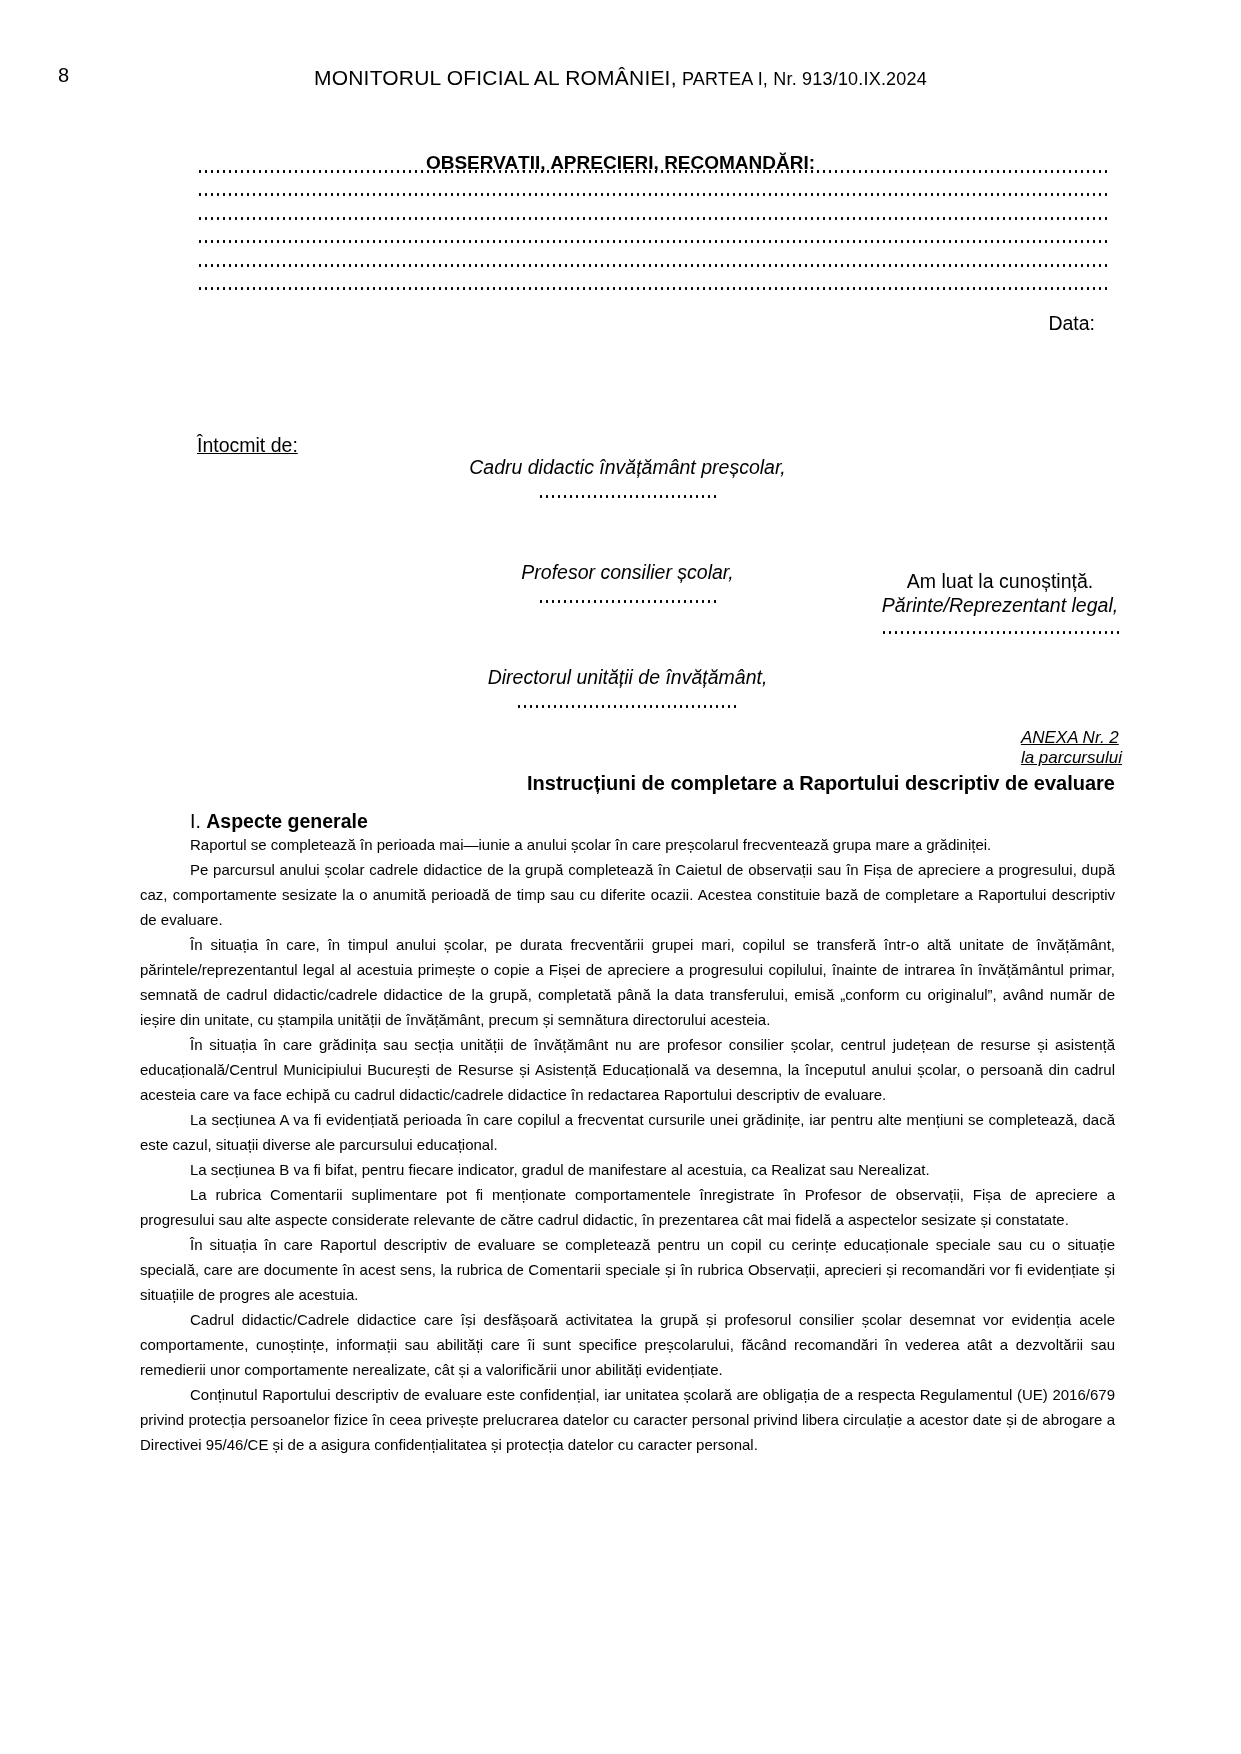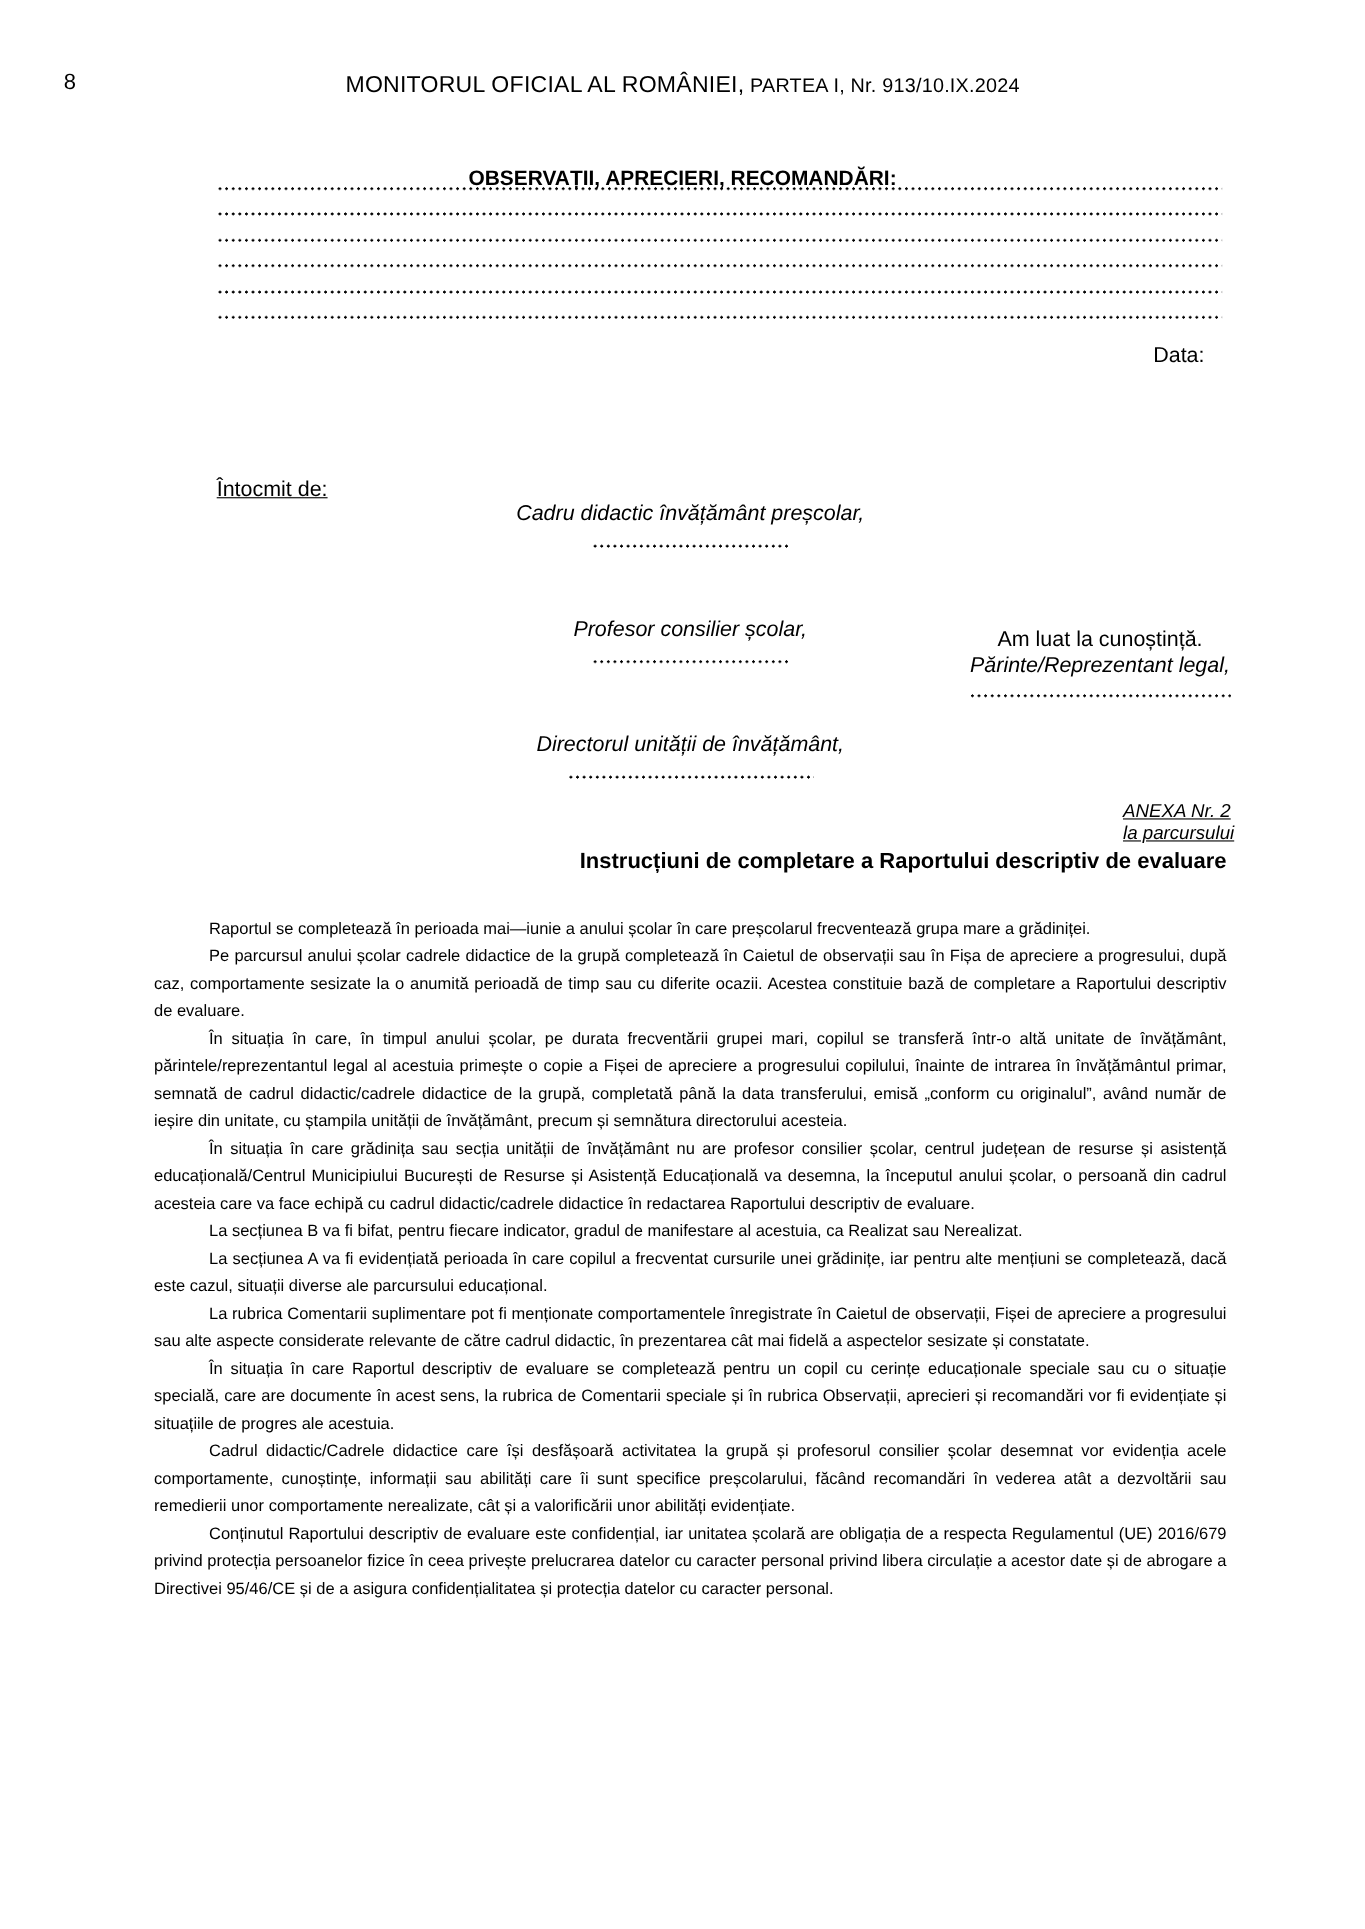--- a/index.html
+++ b/index.html
@@ -146,27 +146,31 @@
     <div class="dots w238"></div>
   </div>
 
   <div class="anexa-block">
     <div>ANEXA Nr. 2</div>
     <div>la parcursului</div>
   </div>
 
   <div class="instr-title">Instrucțiuni de completare a Raportului descriptiv de evaluare</div>
 
+  <div class="section-heading">
+    <span class="sec-num">I.</span>
+    <span class="sec-title">Aspecte generale</span>
+  </div>
 
   <div class="body-text">
     <p>Raportul se completează în perioada mai—iunie a anului școlar în care preșcolarul frecventează grupa mare a grădiniței.</p>
     <p>Pe parcursul anului școlar cadrele didactice de la grupă completează în Caietul de observații sau în Fișa de apreciere a progresului, după caz, comportamente sesizate la o anumită perioadă de timp sau cu diferite ocazii. Acestea constituie bază de completare a Raportului descriptiv de evaluare.</p>
     <p>În situația în care, în timpul anului școlar, pe durata frecventării grupei mari, copilul se transferă într-o altă unitate de învățământ, părintele/reprezentantul legal al acestuia primește o copie a Fișei de apreciere a progresului copilului, înainte de intrarea în învățământul primar, semnată de cadrul didactic/cadrele didactice de la grupă, completată până la data transferului, emisă „conform cu originalul”, având număr de ieșire din unitate, cu ștampila unității de învățământ, precum și semnătura directorului acesteia.</p>
     <p>În situația în care grădinița sau secția unității de învățământ nu are profesor consilier școlar, centrul județean de resurse și asistență educațională/Centrul Municipiului București de Resurse și Asistență Educațională va desemna, la începutul anului școlar, o persoană din cadrul acesteia care va face echipă cu cadrul didactic/cadrele didactice în redactarea Raportului descriptiv de evaluare.</p>
+    <p>La secțiunea A va fi evidențiată perioada în care copilul a frecventat cursurile unei grădinițe, iar pentru alte mențiuni se completează, dacă este cazul, situații diverse ale parcursului educațional.</p>
     <p>La secțiunea B va fi bifat, pentru fiecare indicator, gradul de manifestare al acestuia, ca Realizat sau Nerealizat.</p>
-    <p>La secțiunea A va fi evidențiată perioada în care copilul a frecventat cursurile unei grădinițe, iar pentru alte mențiuni se completează, dacă este cazul, situații diverse ale parcursului educațional.</p>
-    <p>La rubrica Comentarii suplimentare pot fi menționate comportamentele înregistrate în Caietul de observații, Fișei de apreciere a progresului sau alte aspecte considerate relevante de către cadrul didactic, în prezentarea cât mai fidelă a aspectelor sesizate și constatate.</p>
+    <p>La rubrica Comentarii suplimentare pot fi menționate comportamentele înregistrate în Profesor de observații, Fișa de apreciere a progresului sau alte aspecte considerate relevante de către cadrul didactic, în prezentarea cât mai fidelă a aspectelor sesizate și constatate.</p>
     <p>În situația în care Raportul descriptiv de evaluare se completează pentru un copil cu cerințe educaționale speciale sau cu o situație specială, care are documente în acest sens, la rubrica de Comentarii speciale și în rubrica Observații, aprecieri și recomandări vor fi evidențiate și situațiile de progres ale acestuia.</p>
     <p>Cadrul didactic/Cadrele didactice care își desfășoară activitatea la grupă și profesorul consilier școlar desemnat vor evidenția acele comportamente, cunoștințe, informații sau abilități care îi sunt specifice preșcolarului, făcând recomandări în vederea atât a dezvoltării sau remedierii unor comportamente nerealizate, cât și a valorificării unor abilități evidențiate.</p>
     <p>Conținutul Raportului descriptiv de evaluare este confidențial, iar unitatea școlară are obligația de a respecta Regulamentul (UE) 2016/679 privind protecția persoanelor fizice în ceea privește prelucrarea datelor cu caracter personal privind libera circulație a acestor date și de abrogare a Directivei 95/46/CE și de a asigura confidențialitatea și protecția datelor cu caracter personal.</p>
   </div>
 
 </div>
 
 </body></html>

